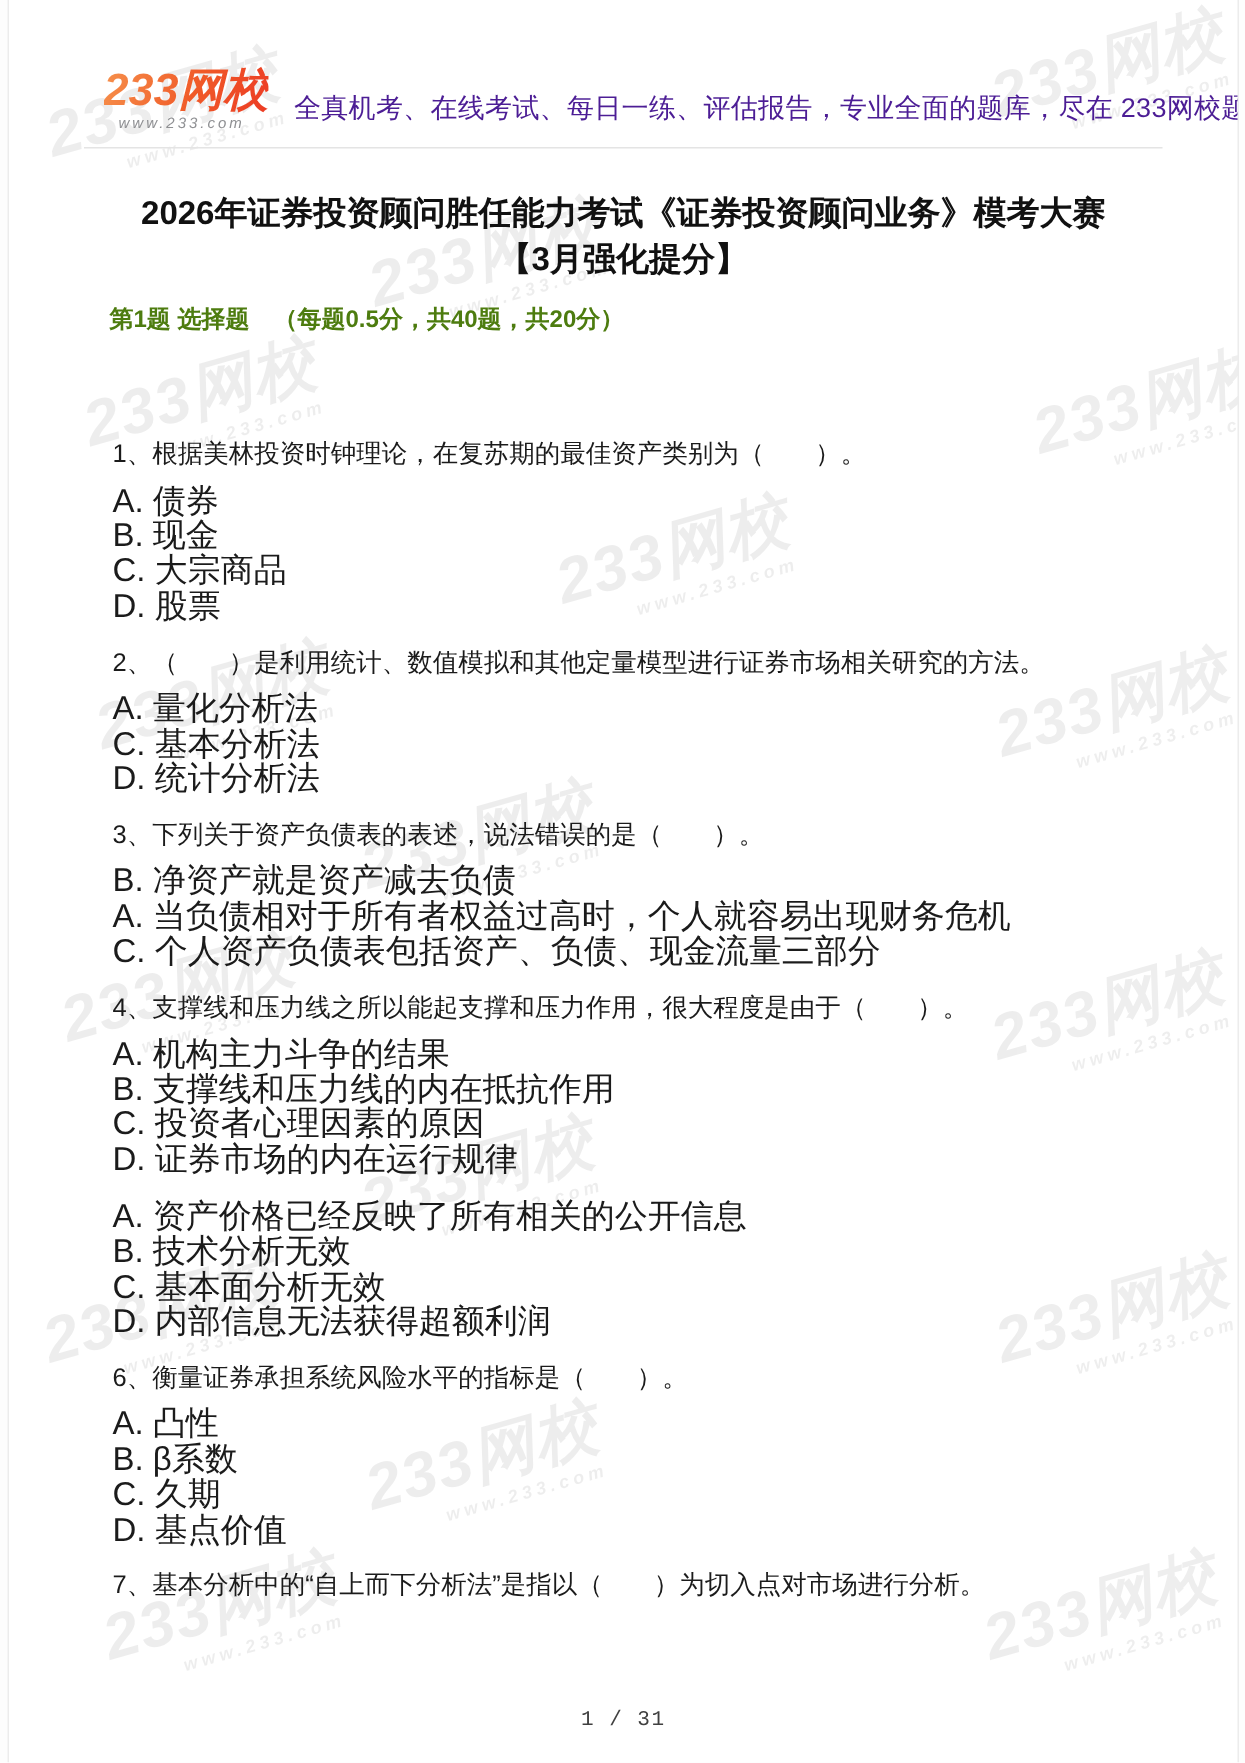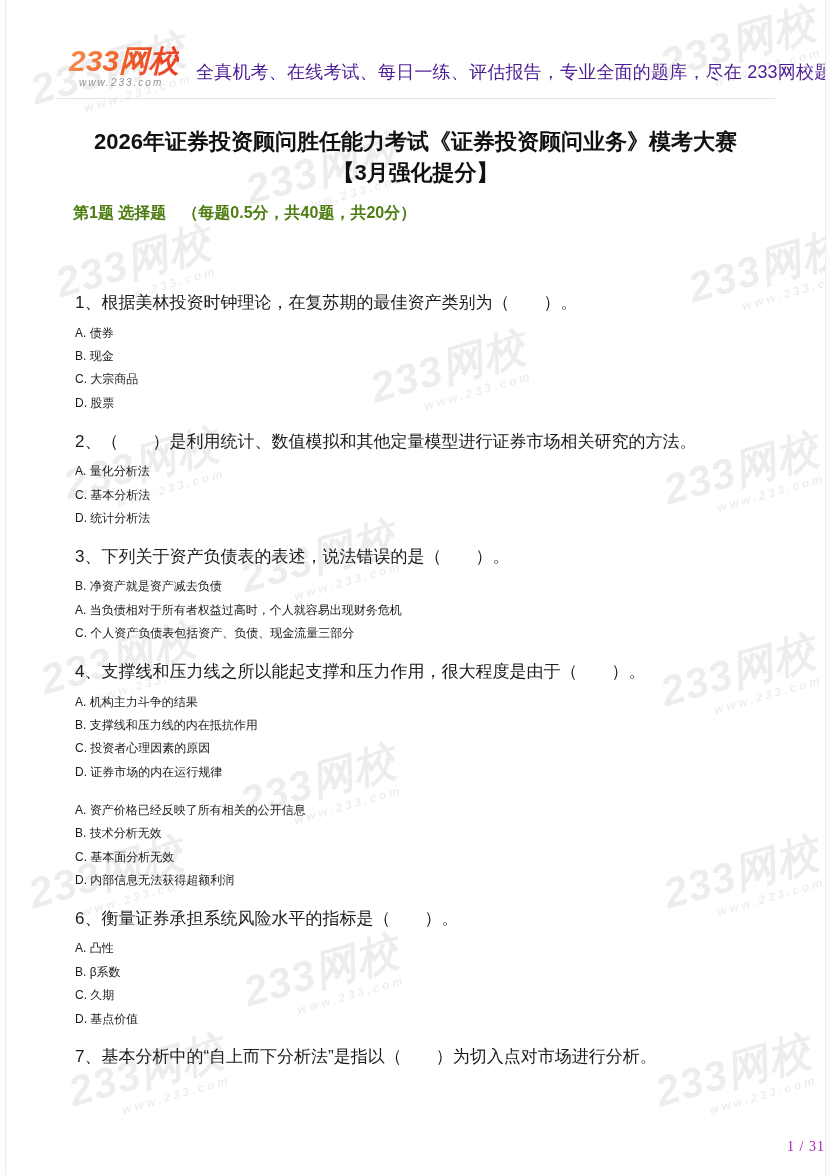--- a/index.html
+++ b/index.html
@@ -52,25 +52,25 @@
     font-size:22px;font-weight:700;line-height:31px;color:#111;
   }
   .title span{display:block;}
   .section{
     position:absolute;left:67px;top:203px;font-size:16px;font-weight:700;color:#4d7c0f;
     white-space:nowrap;
   }
   .questions{position:absolute;left:69px;top:260px;right:30px;margin-top:31px;}
   .question{margin-bottom:14.5px;}
   .q-stem{font-size:17px;line-height:23px;margin-bottom:7.5px;white-space:nowrap;}
-  .q-option{font-size:12px;line-height:23.4px;white-space:nowrap;}
+  .q-option{font-size:22px;line-height:23.4px;white-space:nowrap;}
   .footer{
-    position:absolute;left:0;right:0;top:1139px;text-align:right;
-    font-family:Liberation Serif, serif;
-    font-size:14px;color:#a21caf;letter-spacing:1px;
+    position:absolute;left:0;right:0;top:1139px;text-align:center;
+    font-family:Liberation Mono, monospace;
+    font-size:14px;color:#404040;letter-spacing:1px;
   }
 </style>
 </head>
 <body>
 
 <div class="page">
 
   <div class="wm-layer">
     <div class="wm" style="left:25px;top:48px">
         <span class="wm-main">233网校</span>

